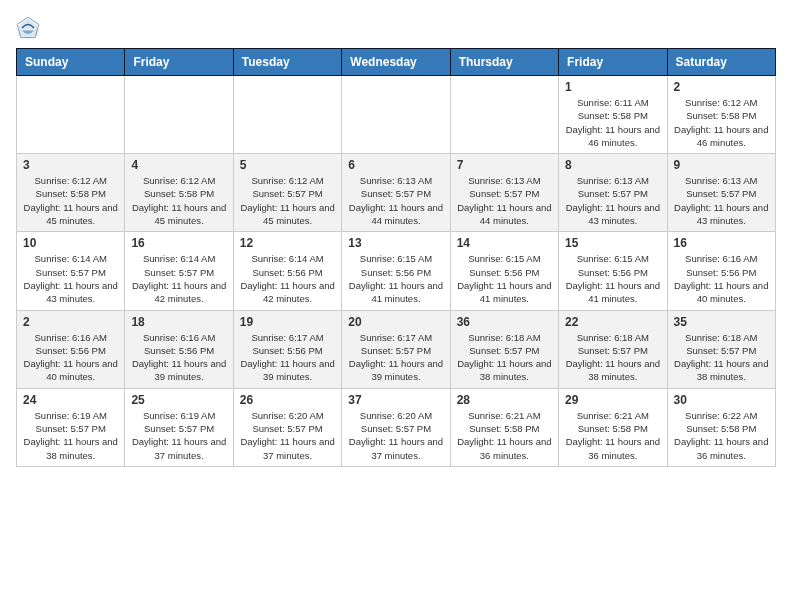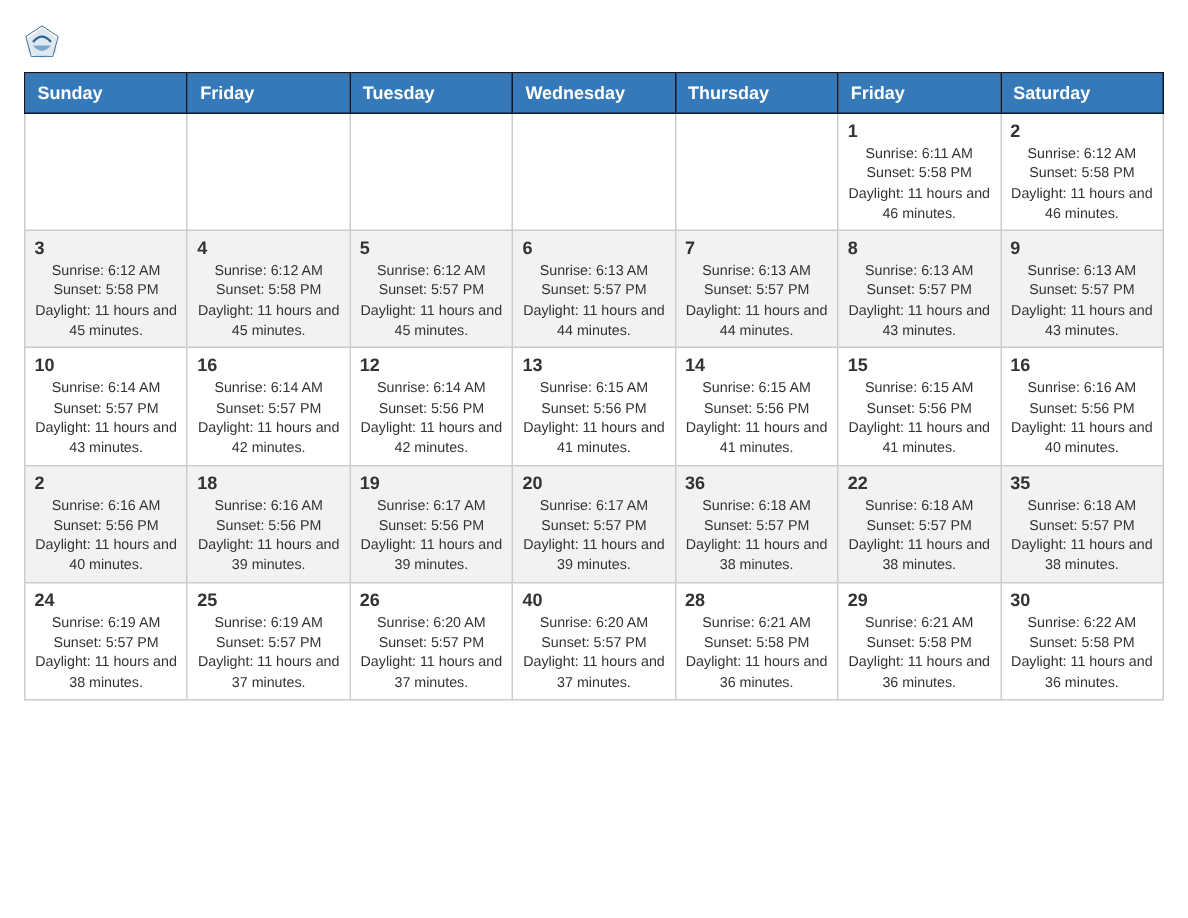--- a/index.html
+++ b/index.html
@@ -230,21 +230,21 @@
         </td>
         <td>
           <span class="day-number">25</span>
           <div class="day-info">Sunrise: 6:19 AM<br>Sunset: 5:57 PM<br>Daylight: 11 hours and 37 minutes.</div>
         </td>
         <td>
           <span class="day-number">26</span>
           <div class="day-info">Sunrise: 6:20 AM<br>Sunset: 5:57 PM<br>Daylight: 11 hours and 37 minutes.</div>
         </td>
         <td>
-          <span class="day-number">40</span>
+          <span class="day-number">37</span>
           <div class="day-info">Sunrise: 6:20 AM<br>Sunset: 5:57 PM<br>Daylight: 11 hours and 37 minutes.</div>
         </td>
         <td>
           <span class="day-number">28</span>
           <div class="day-info">Sunrise: 6:21 AM<br>Sunset: 5:58 PM<br>Daylight: 11 hours and 36 minutes.</div>
         </td>
         <td>
           <span class="day-number">29</span>
           <div class="day-info">Sunrise: 6:21 AM<br>Sunset: 5:58 PM<br>Daylight: 11 hours and 36 minutes.</div>
         </td>

